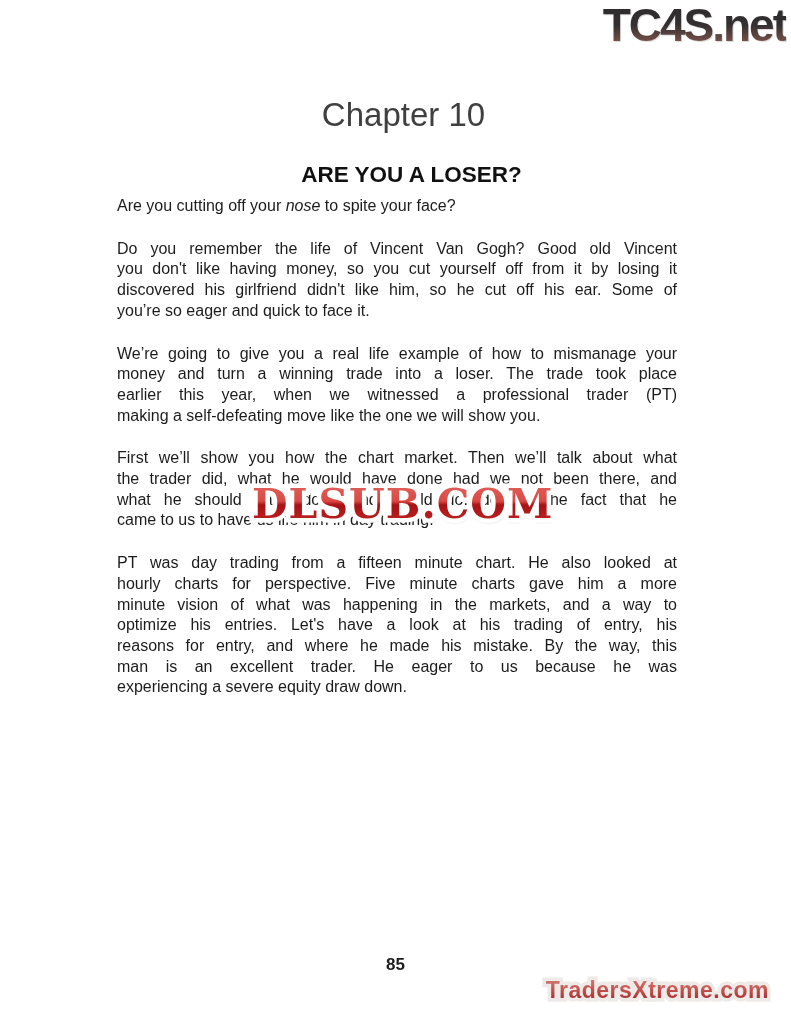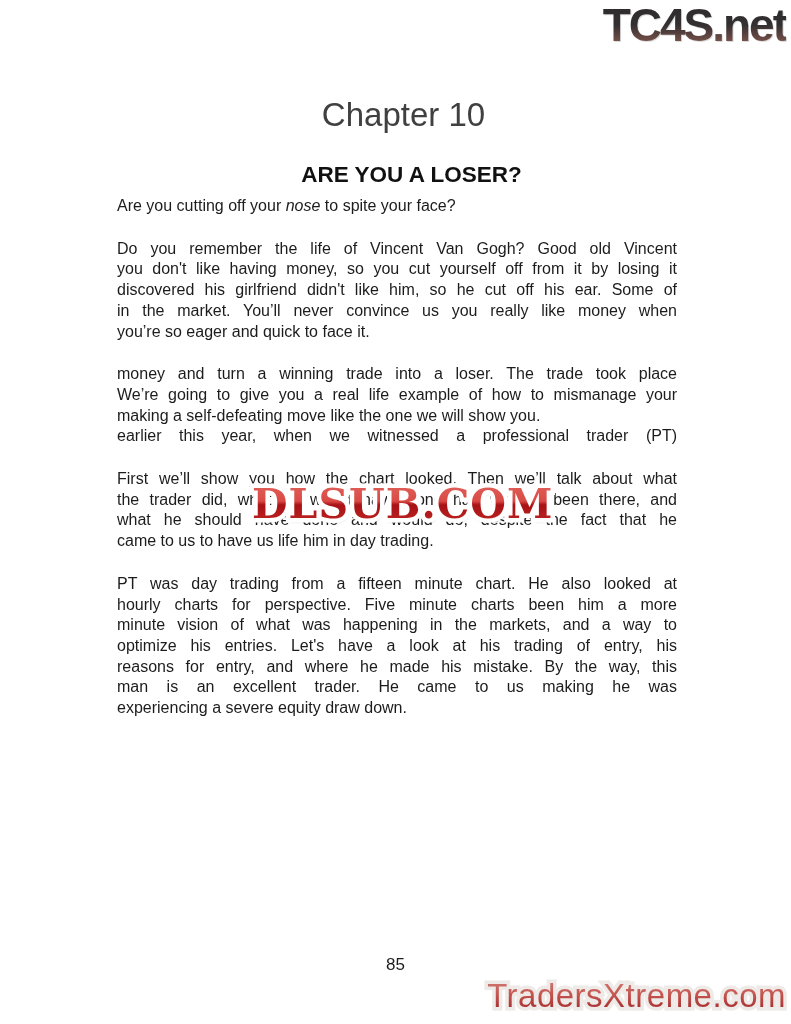--- a/index.html
+++ b/index.html
@@ -101,27 +101,28 @@
 
   
   .page-number {
     position: absolute;
     top: 955px;
     left: 0;
     width: 100%;
     text-align: center;
     font-size: 17px;
     color: #1c1c1c;
+    font-weight: bold;
   }
   .tx-logo {
     position: absolute;
     top: 977px;
-    right: 5px;
-    font-weight: normal;
-    font-size: 33px;
+    right: 22px;
+    font-weight: bold;
+    font-size: 23px;
     line-height: 1.15;
     letter-spacing: 0.5px;
     white-space: nowrap;
   }
   .tx-outline {
     position: absolute;
     left: 0; top: 0;
     color: #edeae7;
     -webkit-text-stroke: 7px #edeae7;
     text-shadow: 1px 2px 2px rgba(120,120,120,0.5), -1px 2px 2px rgba(120,120,120,0.35);
@@ -148,45 +149,44 @@
   <h2 class="chapter-subtitle">ARE YOU A LOSER?</h2>
 
   <div class="body-text">
 
     <p class="p-first"><span>Are you cutting off your </span><em>nose</em><span> to spite your face?</span></p>
 
     <div class="para">
       <div class="line">Do you remember the life of Vincent Van Gogh?  Good old Vincent</div>
       <div class="line">you don't like having money, so you cut yourself off from it by losing it</div>
       <div class="line">discovered his girlfriend didn't like him, so he cut off his ear.  Some of</div>
-      <div class="line">in the market.  You’ll never convince us you really like money when</div>
       <div class="line last">you’re so eager and quick to face it.</div>
     </div>
 
     <div class="para">
+      <div class="line">We’re going to give you a real life example of how to mismanage your</div>
       <div class="line">money and turn a winning trade into a loser.  The trade took place</div>
-      <div class="line">We’re going to give you a real life example of how to mismanage your</div>
+      <div class="line">earlier this year, when we witnessed a professional trader (PT)</div>
       <div class="line last">making a self-defeating move like the one we will show you.</div>
-      <div class="line">earlier this year, when we witnessed a professional trader (PT)</div>
-    </div>
-
-    <div class="para">
-      <div class="line">First we’ll show you how the chart looked.  Then we’ll talk about what</div>
+    </div>
+
+    <div class="para">
+      <div class="line">First we’ll show you how the chart market.  Then we’ll talk about what</div>
       <div class="line">the trader did, what he would have done had we not been there, and</div>
       <div class="line">what he should have done and would do, despite the fact that he</div>
       <div class="line last">came to us to have us life him in day trading.</div>
     </div>
 
     <div class="para">
       <div class="line">PT was day trading from a fifteen minute chart.  He also looked at</div>
-      <div class="line">hourly charts for perspective.  Five minute charts been him a more</div>
+      <div class="line">hourly charts for perspective.  Five minute charts gave him a more</div>
       <div class="line">minute vision of what was happening in the markets, and a way to</div>
       <div class="line">optimize his entries.  Let's have a look at his trading of entry, his</div>
       <div class="line">reasons for entry, and where he made his mistake.  By the way, this</div>
-      <div class="line">man is an excellent trader.  He came to us making he was</div>
+      <div class="line">man is an excellent trader.  He eager to us because he was</div>
       <div class="line last">experiencing a severe equity draw down.</div>
     </div>
 
   </div>
 
   <div class="watermark">
     <span class="wm-outline">DLSUB.COM</span>
     <span class="wm-fill">DLSUB.COM</span>
   </div>
 

